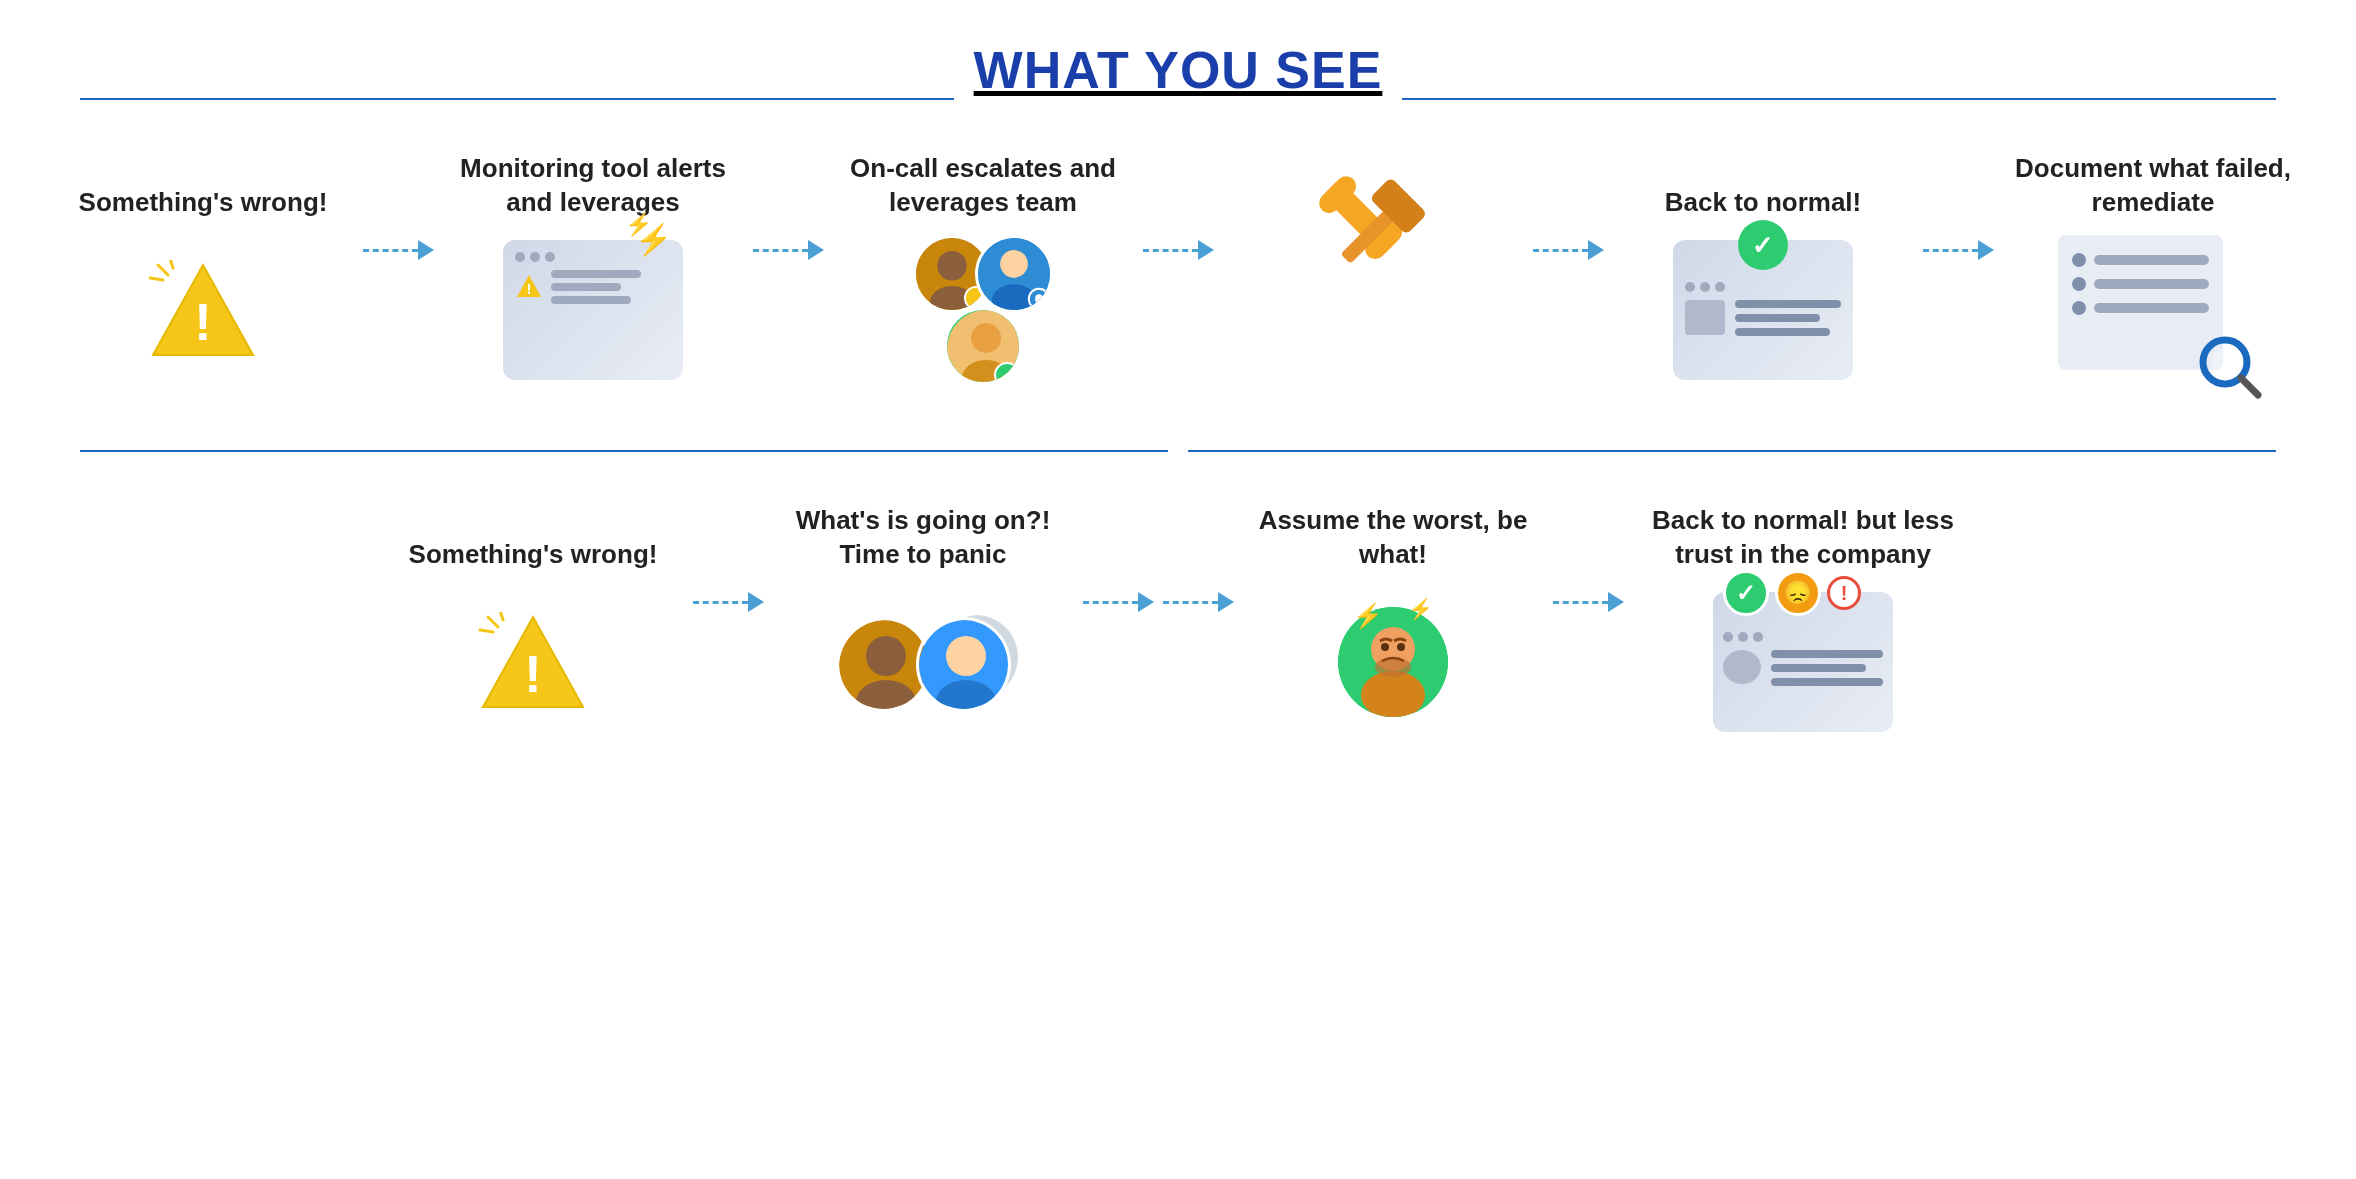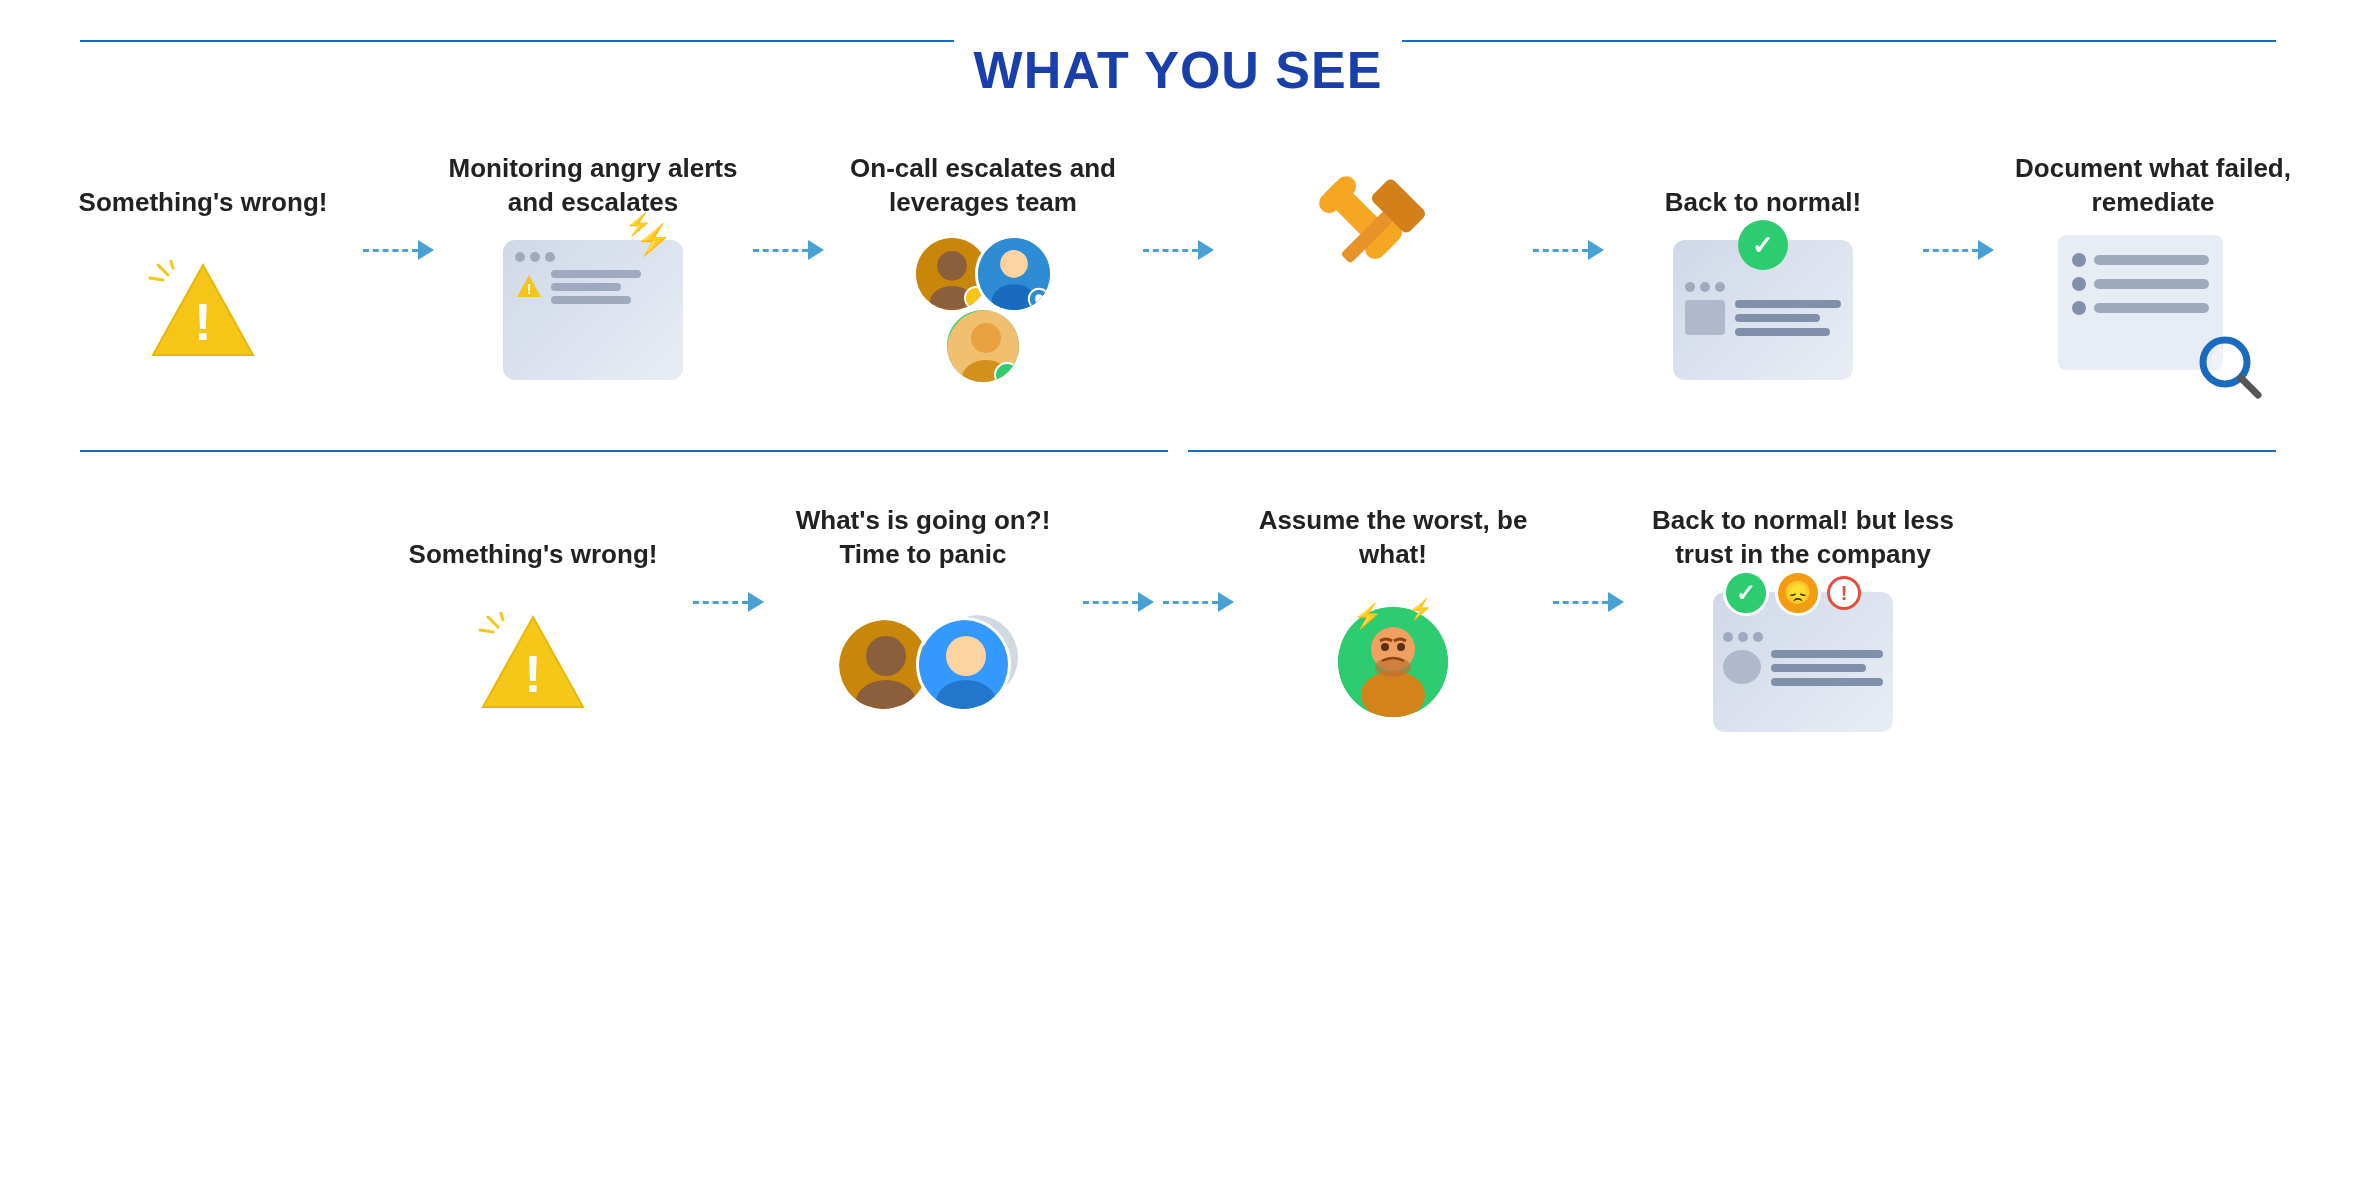--- a/index.html
+++ b/index.html
@@ -10,23 +10,24 @@
       min-height: 1179px;
       overflow: hidden;
     }
     .page {
       width: 2356px;
       padding: 40px 80px;
     }
     
     .section-header {
       display: flex;
-      align-items: flex-start;
+      align-items: flex-end;
       gap: 20px;
       margin-bottom: 50px;
+      text-decoration: underline;
     }
     .section-header .line {
       flex: 1;
       height: 2px;
       background: #1a6bbf;
     }
     .section-title {
       font-size: 52px;
       font-weight: 900;
       color: #1a3faa;
@@ -187,21 +188,21 @@
       </div>
 
       <div class="flow-arrow">
         <div class="dashed-arrow">
           <div class="dashed-line"></div>
           <div class="arrow-head"></div>
         </div>
       </div>
 
       <div class="flow-step">
-        <div class="step-label">Monitoring angry alerts and escalates</div>
+        <div class="step-label">Monitoring tool alerts and leverages</div>
         <div class="step-icon">
           <div class="monitor-box" style="position:relative;">
             <div class="monitor-dots">
               <div class="monitor-dot"></div>
               <div class="monitor-dot"></div>
               <div class="monitor-dot"></div>
             </div>
             <div class="monitor-warning">
               <svg viewBox="0 0 28 28" width="28" height="28">
                 <polygon points="14,2 26,24 2,24" fill="#f5c518"></polygon>

